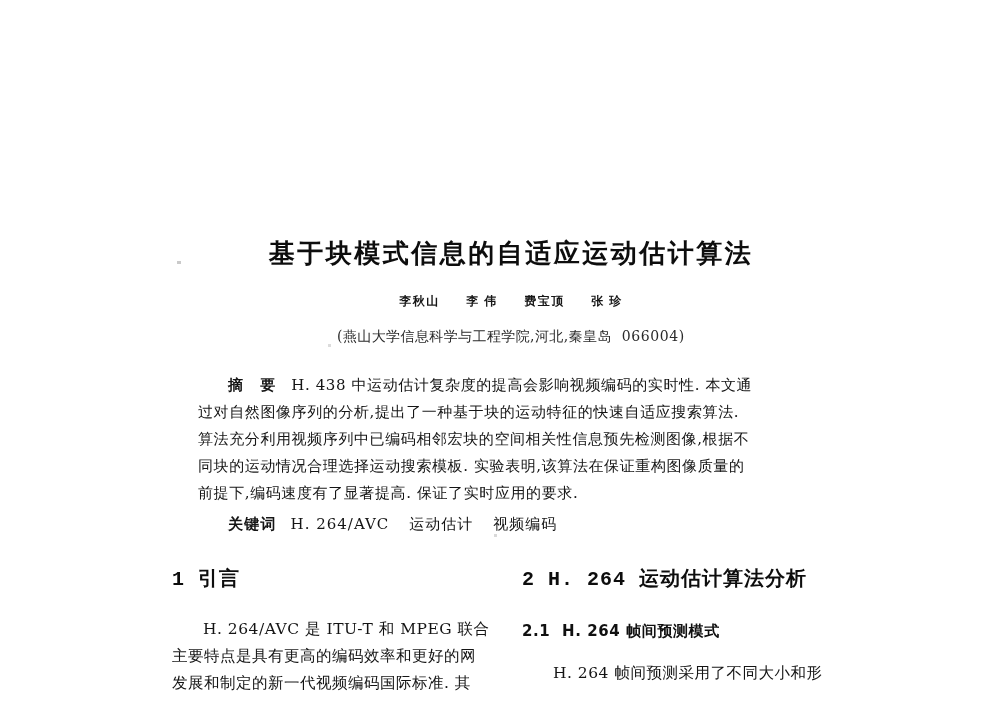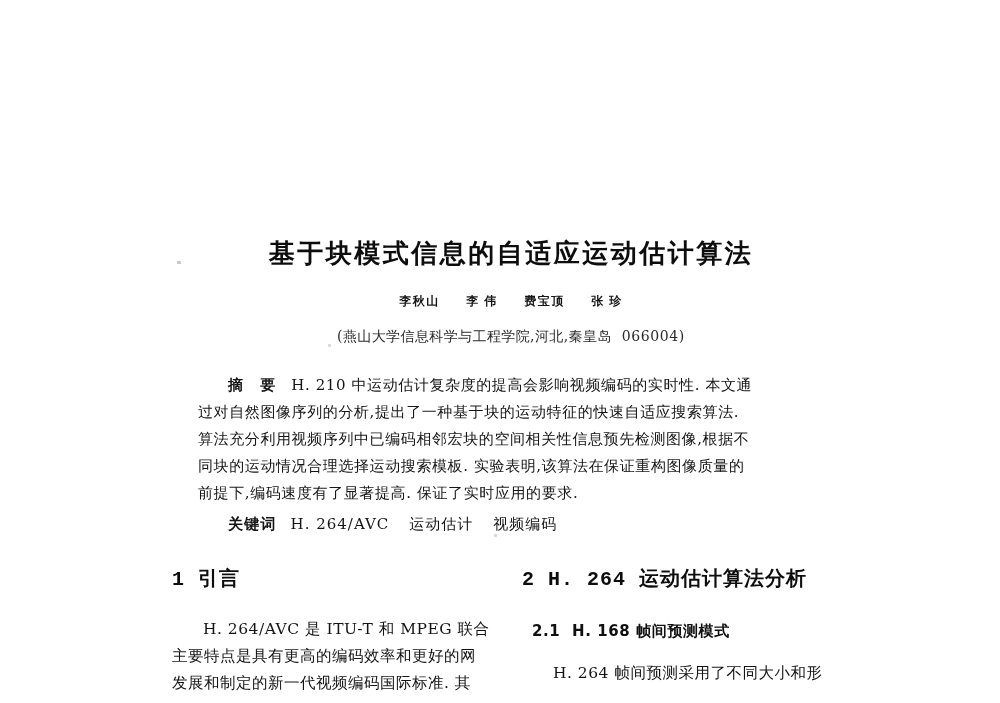--- a/index.html
+++ b/index.html
@@ -174,21 +174,20 @@
     font-weight: bold;
     letter-spacing: 0.6px;
     color: #101010;
     line-height: 22px;
     white-space: nowrap;
     margin-top: 26px;
   }
   .subsec-num {
     display: inline-block;
     min-width: 40px;
-    margin-left: 10px;
   }
 
   .body-para {
     font-family: "DejaVu Serif", "Liberation Serif", serif;
     font-size: 15.5px;
     line-height: 27px;
     letter-spacing: 0.5px;
     color: #141414;
   }
   .body-line {
@@ -225,21 +224,21 @@
 
     <div class="affiliation-line">
       <span>(燕山大学信息科学与工程学院,河北,秦皇岛</span><span class="zip">066004)</span>
     </div>
 
   </div>
 
   <div class="abstract-block">
 
     <div class="abs-line">
-      <span class="abs-indent"></span><span class="abs-label">摘 要</span><span>H. 210 中运动估计复杂度的提高会影响视频编码的实时性. 本文通</span>
+      <span class="abs-indent"></span><span class="abs-label">摘 要</span><span>H. 438 中运动估计复杂度的提高会影响视频编码的实时性. 本文通</span>
     </div>
 
     <div class="abs-line">过对自然图像序列的分析,提出了一种基于块的运动特征的快速自适应搜索算法.</div>
     <div class="abs-line">算法充分利用视频序列中已编码相邻宏块的空间相关性信息预先检测图像,根据不</div>
     <div class="abs-line">同块的运动情况合理选择运动搜索模板. 实验表明,该算法在保证重构图像质量的</div>
     <div class="abs-line">前提下,编码速度有了显著提高. 保证了实时应用的要求.</div>
 
     <div class="abs-line kw-line">
       <span class="abs-indent"></span><span class="kw-label">关键词</span><span class="kw-item">H. 264/AVC</span><span class="kw-item">运动估计</span><span class="kw-item">视频编码</span>
     </div>
@@ -262,21 +261,21 @@
 
   </div>
 
   <div class="col col-right">
 
     <div class="sec-head">
       <span class="sec-num">2</span><span>H. 264 运动估计算法分析</span>
     </div>
 
     <div class="subsec-head">
-      <span class="subsec-num">2.1</span><span>H. 168 帧间预测模式</span>
+      <span class="subsec-num">2.1</span><span>H. 264 帧间预测模式</span>
     </div>
 
     <div class="body-para right-body">
       <div class="body-line">
         <span class="para-indent"></span><span>H. 264 帧间预测采用了不同大小和形</span>
       </div>
     </div>
 
   </div>
 

